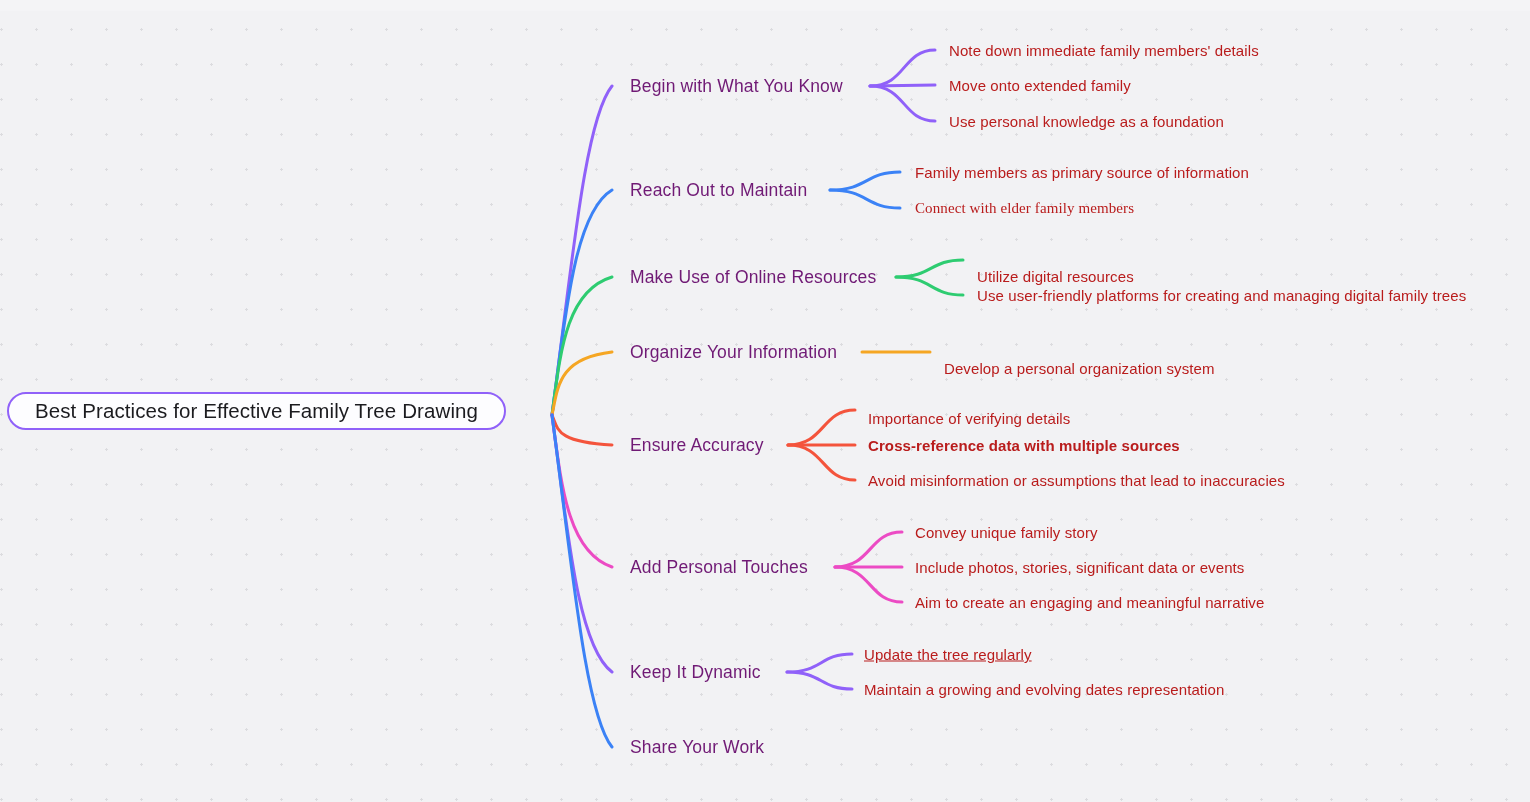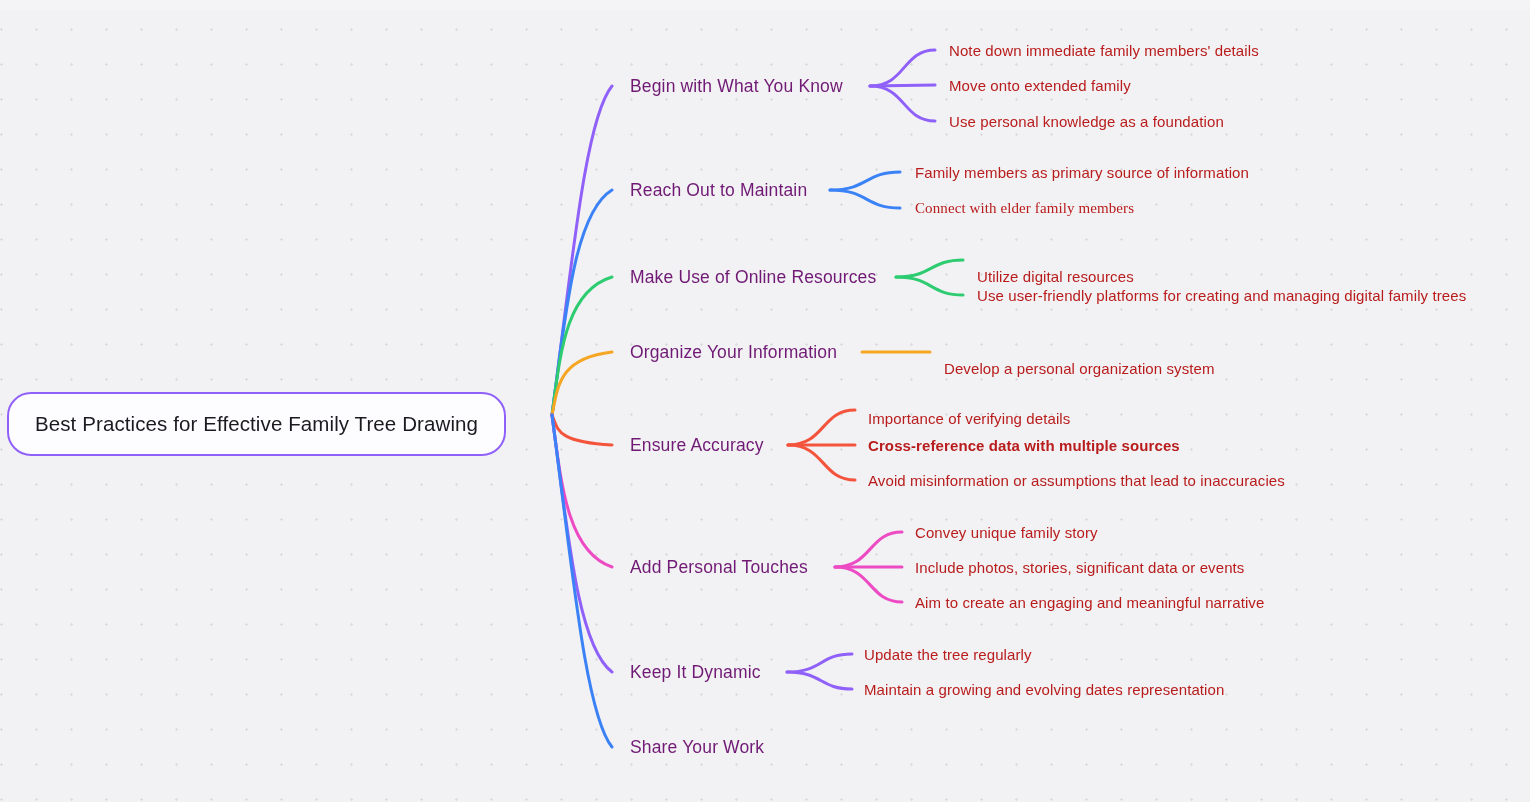--- a/index.html
+++ b/index.html
@@ -47,21 +47,21 @@
     height: 802px;
     z-index: 1;
     pointer-events: none;
   }
 
   
   #root-node {
     position: absolute;
     left: 7px;
     top: 392px;
-    height: 64px;
+    height: 38px;
     display: flex;
     align-items: center;
     padding: 0 26px;
     background: #fdfdff;
     border: 2.5px solid #9061f9;
     border-radius: 24px;
     z-index: 4;
     white-space: nowrap;
   }
   #root-node .root-label {
@@ -151,15 +151,15 @@
     <div class="subtopic" style="left: 915px; top: 208px; font-family: Liberation Serif, serif;">Connect with elder family members</div>
     <div class="subtopic" style="left: 977px; top: 260px; margin-top: 16px;">Utilize digital resources</div>
     <div class="subtopic" style="left: 977px; top: 295px;">Use user-friendly platforms for creating and managing digital family trees</div>
     <div class="subtopic" style="left: 944px; top: 352px; margin-top: 16px;">Develop a personal organization system</div>
     <div class="subtopic" style="left: 868px; top: 410px; margin-top: 8px;">Importance of verifying details</div>
     <div class="subtopic" style="left: 868px; top: 445px; font-weight: bold;">Cross-reference data with multiple sources</div>
     <div class="subtopic" style="left: 868px; top: 480px;">Avoid misinformation or assumptions that lead to inaccuracies</div>
     <div class="subtopic" style="left: 915px; top: 532px;">Convey unique family story</div>
     <div class="subtopic" style="left: 915px; top: 567px;">Include photos, stories, significant data or events</div>
     <div class="subtopic" style="left: 915px; top: 602px;">Aim to create an engaging and meaningful narrative</div>
-    <div class="subtopic" style="left: 864px; top: 654px;">Update the tree regularly</div>
+    <div class="subtopic" style="left: 864px; top: 654px; text-decoration: underline;">Update the tree regularly</div>
     <div class="subtopic" style="left: 864px; top: 689px;">Maintain a growing and evolving dates representation</div>
   </div>
 
 </body></html>

